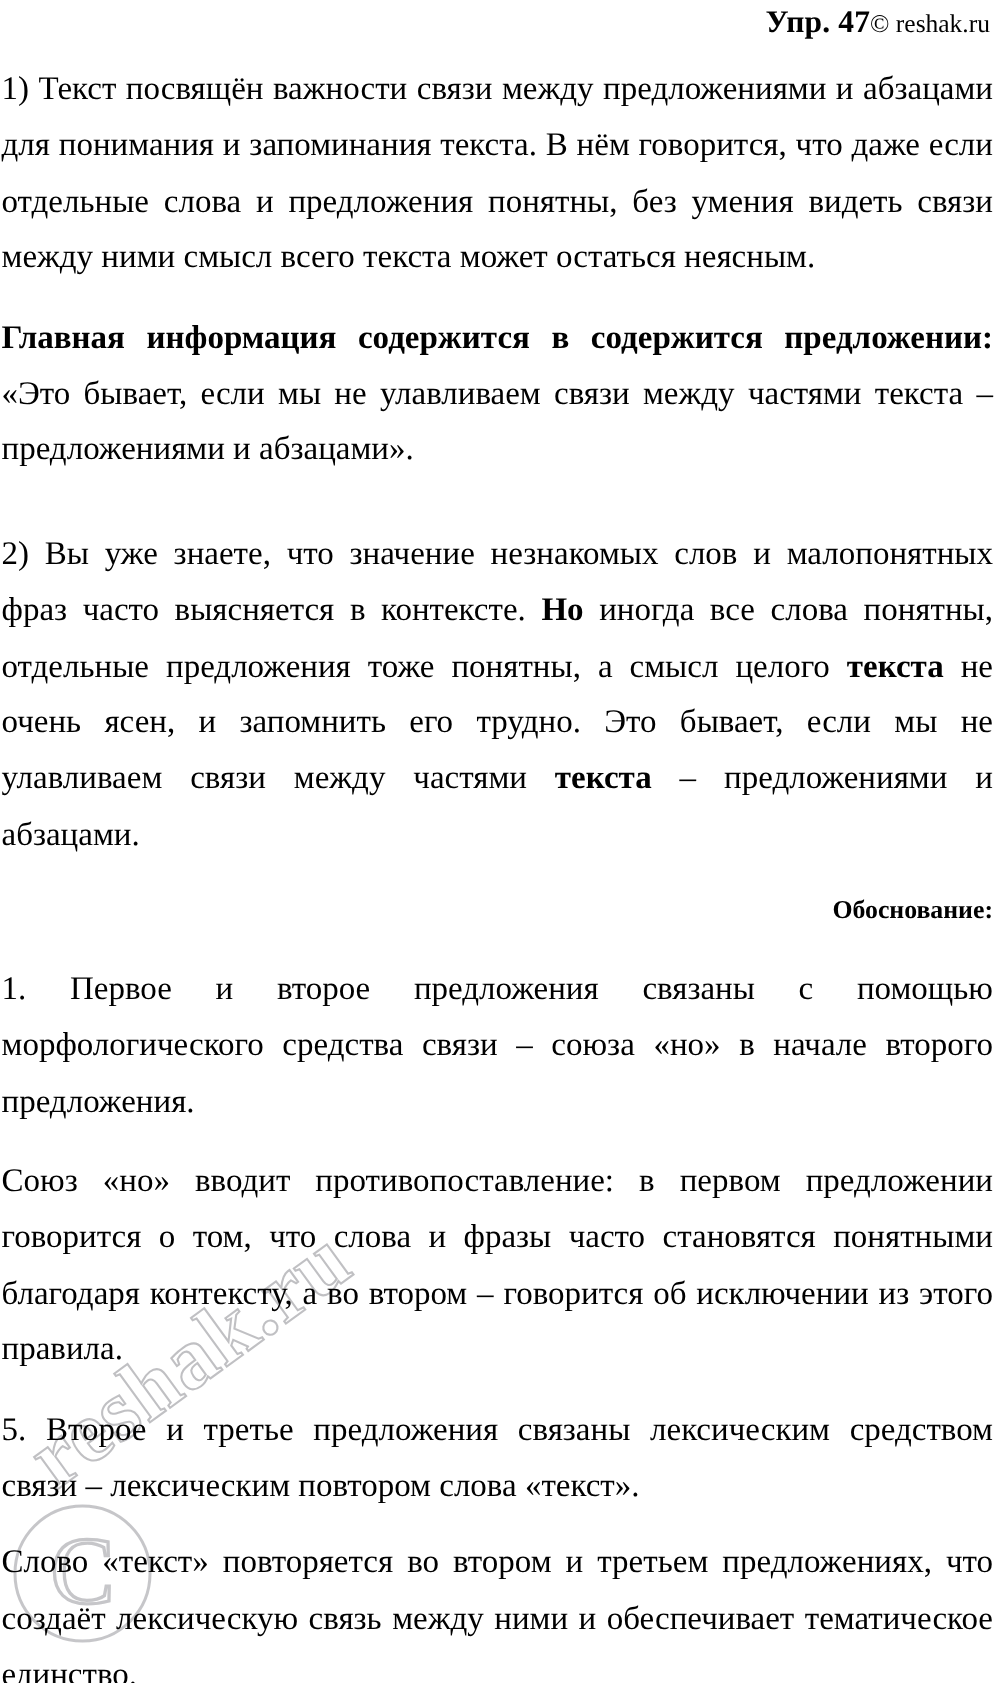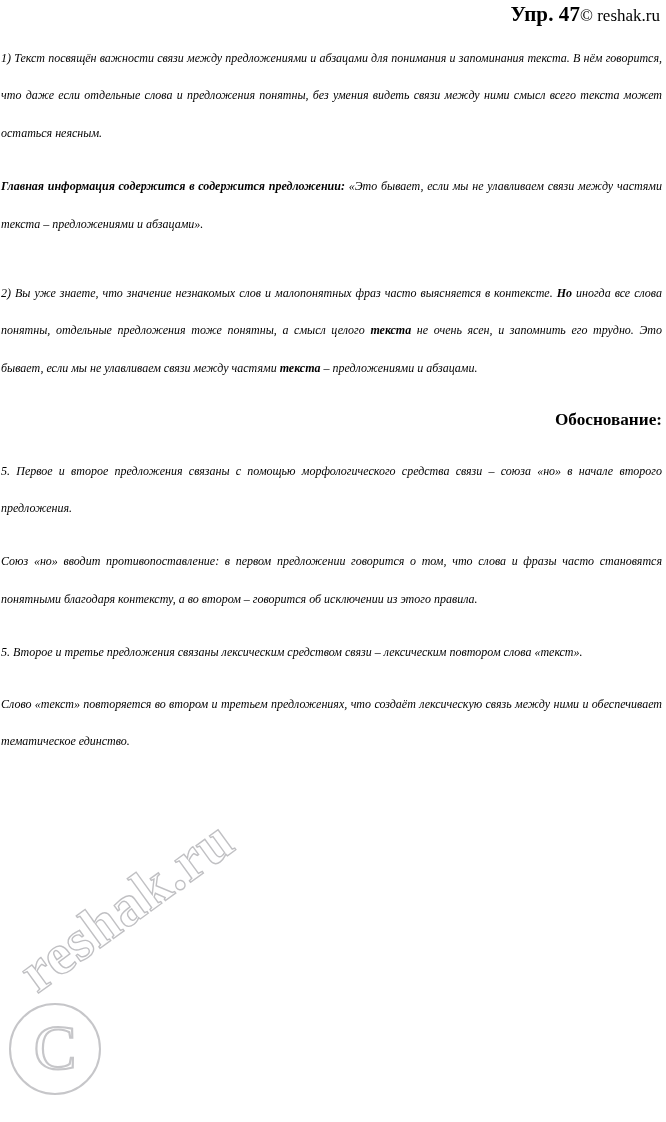--- a/index.html
+++ b/index.html
@@ -47,28 +47,27 @@
     white-space: nowrap;
     padding-right: 2px;
   }
 
   
   .content {
     padding-top: 9px;
   }
   p.para {
     margin: 0 0 0 0;
-    font-size: 12px;
+    font-size: 22px;
     line-height: 37.4px;
     text-align: justify;
     text-justify: inter-word;
     -webkit-hyphens: none;
     hyphens: none;
     word-spacing: 0px;
-    font-style: italic;
   }
   p.heading {
     margin: 0;
     font-size: 17.2px;
     line-height: 37.4px;
     font-weight: bold;
     text-align: right;
   }
   .gap {
     height: 16px;
@@ -155,21 +154,21 @@
     <div class="gap"></div>
 
     <p class="para"><span>2) Вы уже знаете, что значение незнакомых слов и малопонятных фраз часто выясняется в контексте. </span><b>Но</b><span> иногда все слова понятны, отдельные предложения тоже понятны, а смысл целого </span><b>текста</b><span> не очень ясен, и запомнить его трудно. Это бывает, если мы не улавливаем связи между частями </span><b>текста</b><span> – предложениями и абзацами.</span></p>
 
     <div class="gap-sm"></div>
 
     <p class="heading">Обоснование:</p>
 
     <div class="gap-sm"></div>
 
-    <p class="para">5. Первое и второе предложения связаны с помощью морфологического средства связи – союза «но» в начале второго предложения.</p>
+    <p class="para">1. Первое и второе предложения связаны с помощью морфологического средства связи – союза «но» в начале второго предложения.</p>
 
     <div class="gap"></div>
 
     <p class="para">Союз «но» вводит противопоставление: в первом предложении говорится о том, что слова и фразы часто становятся понятными благодаря контексту, а во втором – говорится об исключении из этого правила.</p>
 
     <div class="gap"></div>
 
     <p class="para">5. Второе и третье предложения связаны лексическим средством связи – лексическим повтором слова «текст».</p>
 
     <div class="gap-sm"></div>

